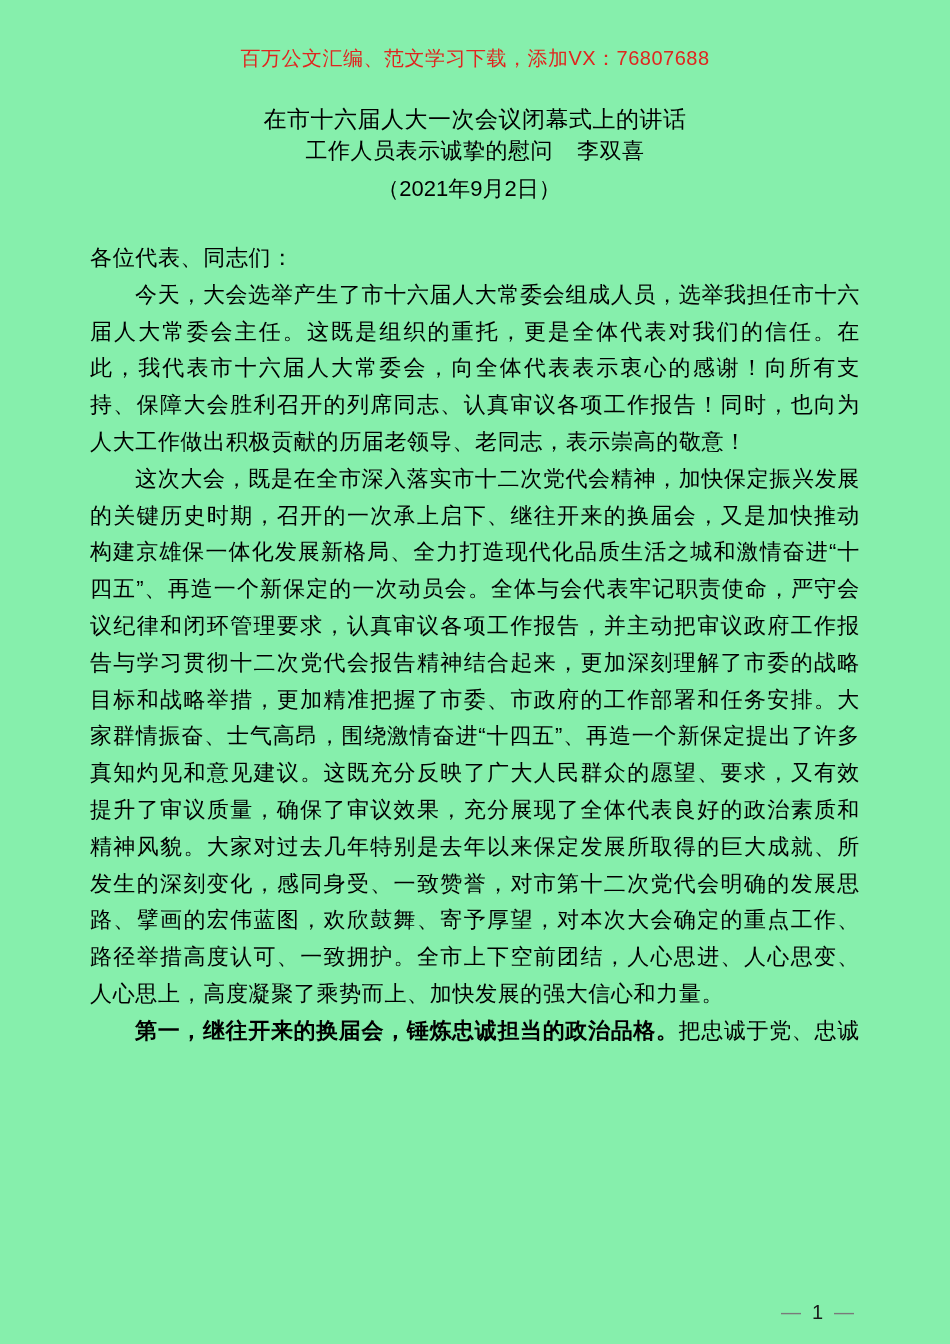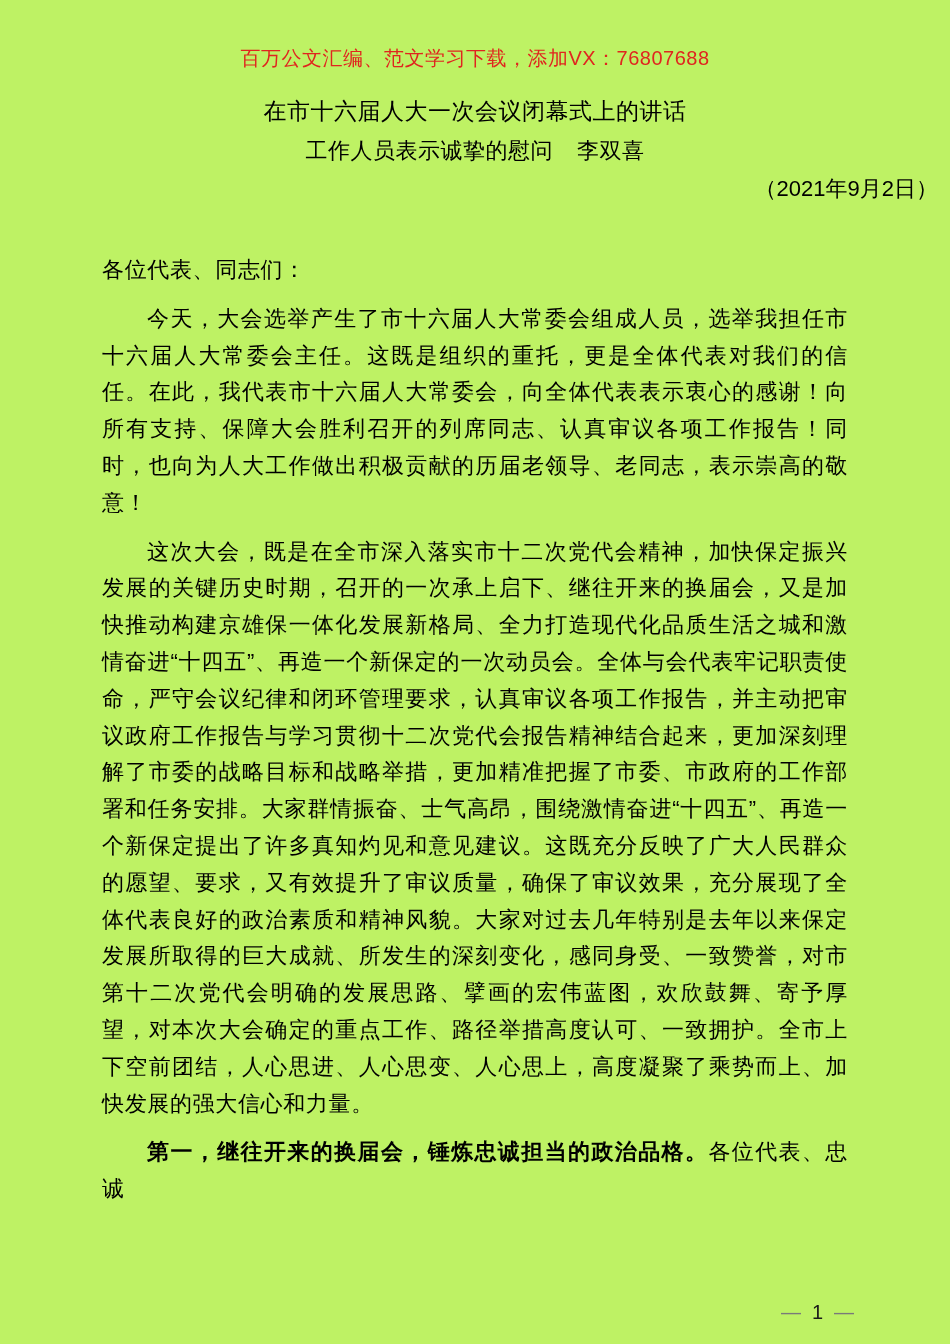--- a/index.html
+++ b/index.html
@@ -9,21 +9,21 @@
     height: 1344px;
     background: #ffffff;
     color: #000000;
     font-family: "Liberation Sans", "DejaVu Sans", sans-serif;
     position: relative;
     overflow: hidden;
   }
   .page {
     position: absolute;
     inset: 0;
-    background: #bef264;
+    background: #86efac;
   }
   .promo {
     position: absolute;
     top: 45px;
     left: 0;
     right: 0;
     text-align: center;
     font-size: 20px;
     letter-spacing: 0.5px;
     color: #e0251f;
@@ -31,52 +31,52 @@
   }
   .doc-title {
     position: absolute;
     top: 96px;
     left: 0;
     right: 0;
     text-align: center;
     font-size: 23px;
     font-weight: normal;
     letter-spacing: 0.5px;
-    margin: 0;
+    margin: 8px;
   }
   .doc-subtitle {
     position: absolute;
     top: 136px;
     left: 0;
     right: 0;
     text-align: center;
     font-size: 22px;
     letter-spacing: 0.5px;
   }
   .doc-subtitle .speaker-name { margin-left: 24px; }
   .doc-date {
     position: absolute;
     top: 174px;
     left: 0;
     right: 12px;
-    text-align: right;
+    text-align: center;
     font-size: 22px;
   }
   .doc-body {
     position: absolute;
     top: 240px;
     left: 90px;
     width: 770px;
     font-size: 22px;
     line-height: 36.8px;
     letter-spacing: 0.65px;
     text-align: justify;
   }
   .para {
-    margin: 12px;
+    margin: 0;
     padding: 0;
     text-indent: 45px;
   }
   .para.no-indent { text-indent: 0; }
   .para .lead-bold { font-weight: bold; }
   .footer {
     position: absolute;
     top: 1301px;
     right: 96px;
     font-size: 20px;
@@ -104,21 +104,21 @@
     <p class="para no-indent">
       <span>各位代表、同志们：</span>
     </p>
     <p class="para">
       <span>今天，大会选举产生了市十六届人大常委会组成人员，选举我担任市十六届人大常委会主任。这既是组织的重托，更是全体代表对我们的信任。在此，我代表市十六届人大常委会，向全体代表表示衷心的感谢！向所有支持、保障大会胜利召开的列席同志、认真审议各项工作报告！同时，也向为人大工作做出积极贡献的历届老领导、老同志，表示崇高的敬意！</span>
     </p>
     <p class="para">
       <span>这次大会，既是在全市深入落实市十二次党代会精神，加快保定振兴发展的关键历史时期，召开的一次承上启下、继往开来的换届会，又是加快推动构建京雄保一体化发展新格局、全力打造现代化品质生活之城和激情奋进“十四五”、再造一个新保定的一次动员会。全体与会代表牢记职责使命，严守会议纪律和闭环管理要求，认真审议各项工作报告，并主动把审议政府工作报告与学习贯彻十二次党代会报告精神结合起来，更加深刻理解了市委的战略目标和战略举措，更加精准把握了市委、市政府的工作部署和任务安排。大家群情振奋、士气高昂，围绕激情奋进“十四五”、再造一个新保定提出了许多真知灼见和意见建议。这既充分反映了广大人民群众的愿望、要求，又有效提升了审议质量，确保了审议效果，充分展现了全体代表良好的政治素质和精神风貌。大家对过去几年特别是去年以来保定发展所取得的巨大成就、所发生的深刻变化，感同身受、一致赞誉，对市第十二次党代会明确的发展思路、擘画的宏伟蓝图，欢欣鼓舞、寄予厚望，对本次大会确定的重点工作、路径举措高度认可、一致拥护。全市上下空前团结，人心思进、人心思变、人心思上，高度凝聚了乘势而上、加快发展的强大信心和力量。</span>
     </p>
     <p class="para">
-      <span class="lead-bold">第一，继往开来的换届会，锤炼忠诚担当的政治品格。</span><span>各位代表、忠诚</span>
+      <span class="lead-bold">第一，继往开来的换届会，锤炼忠诚担当的政治品格。</span><span>把忠诚于党、忠诚</span>
     </p>
   </div>
 
   <div class="footer">
     <span class="dash">—</span><span class="num">1</span><span class="dash">—</span>
   </div>
 
 </div>
 
 </body></html>

